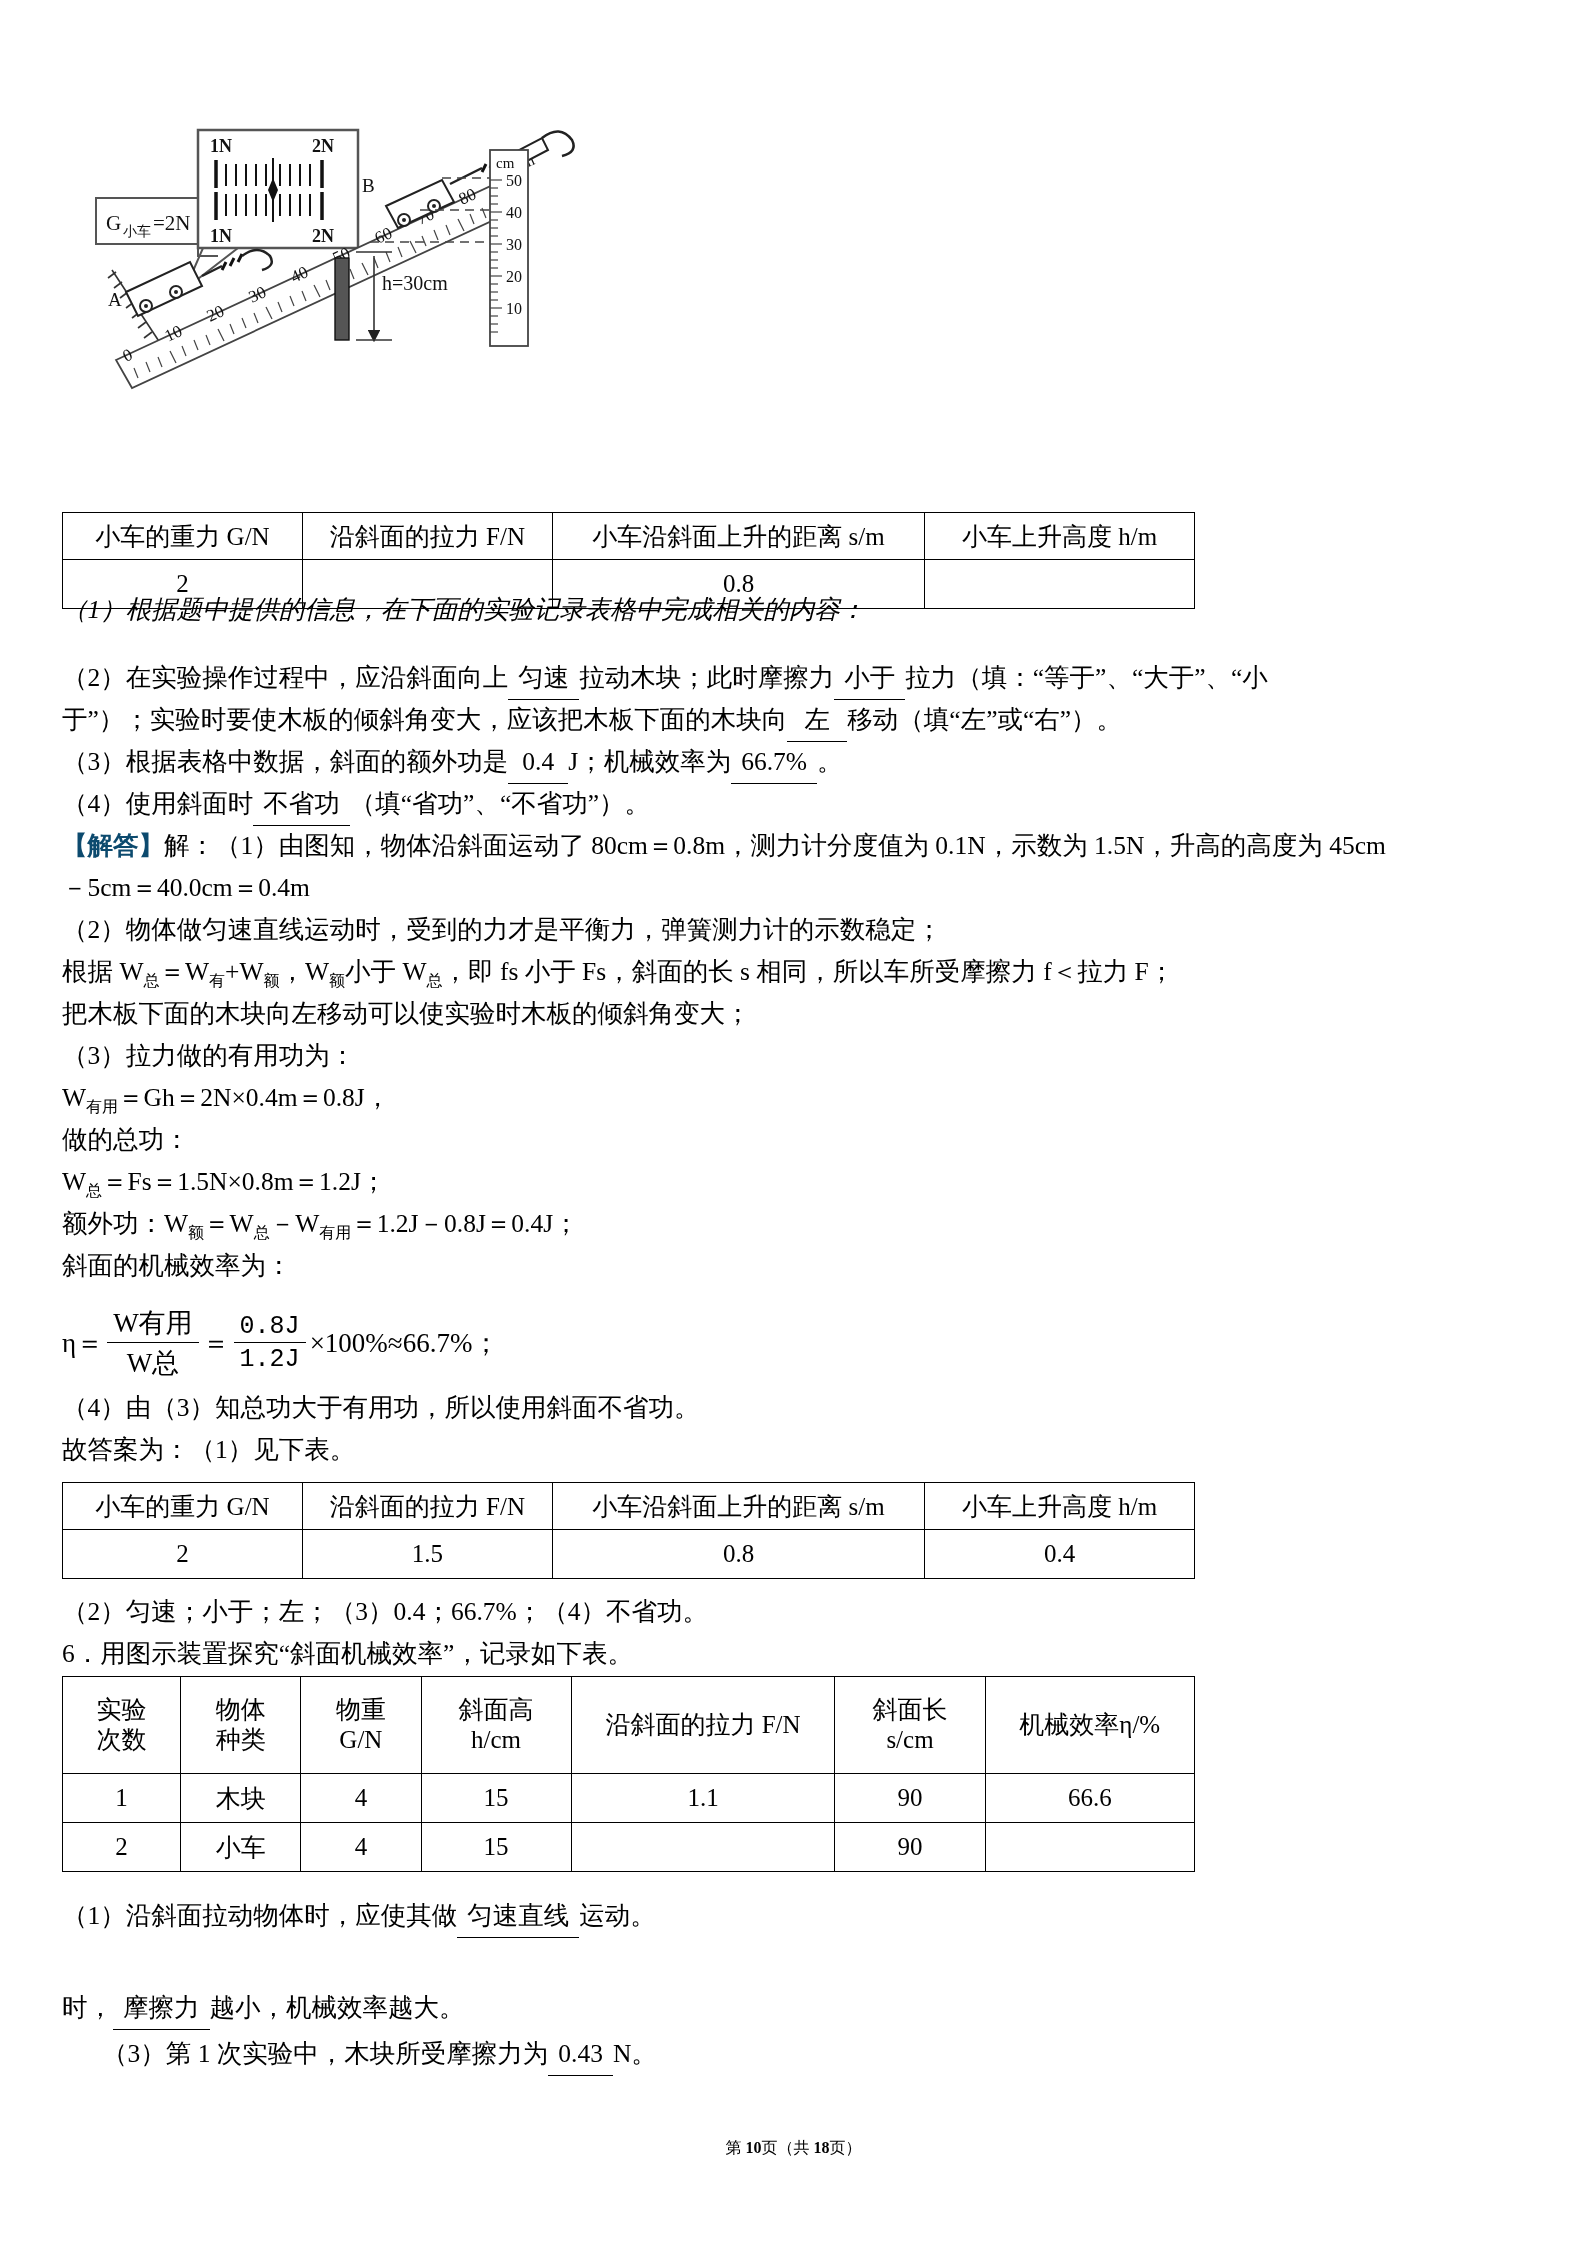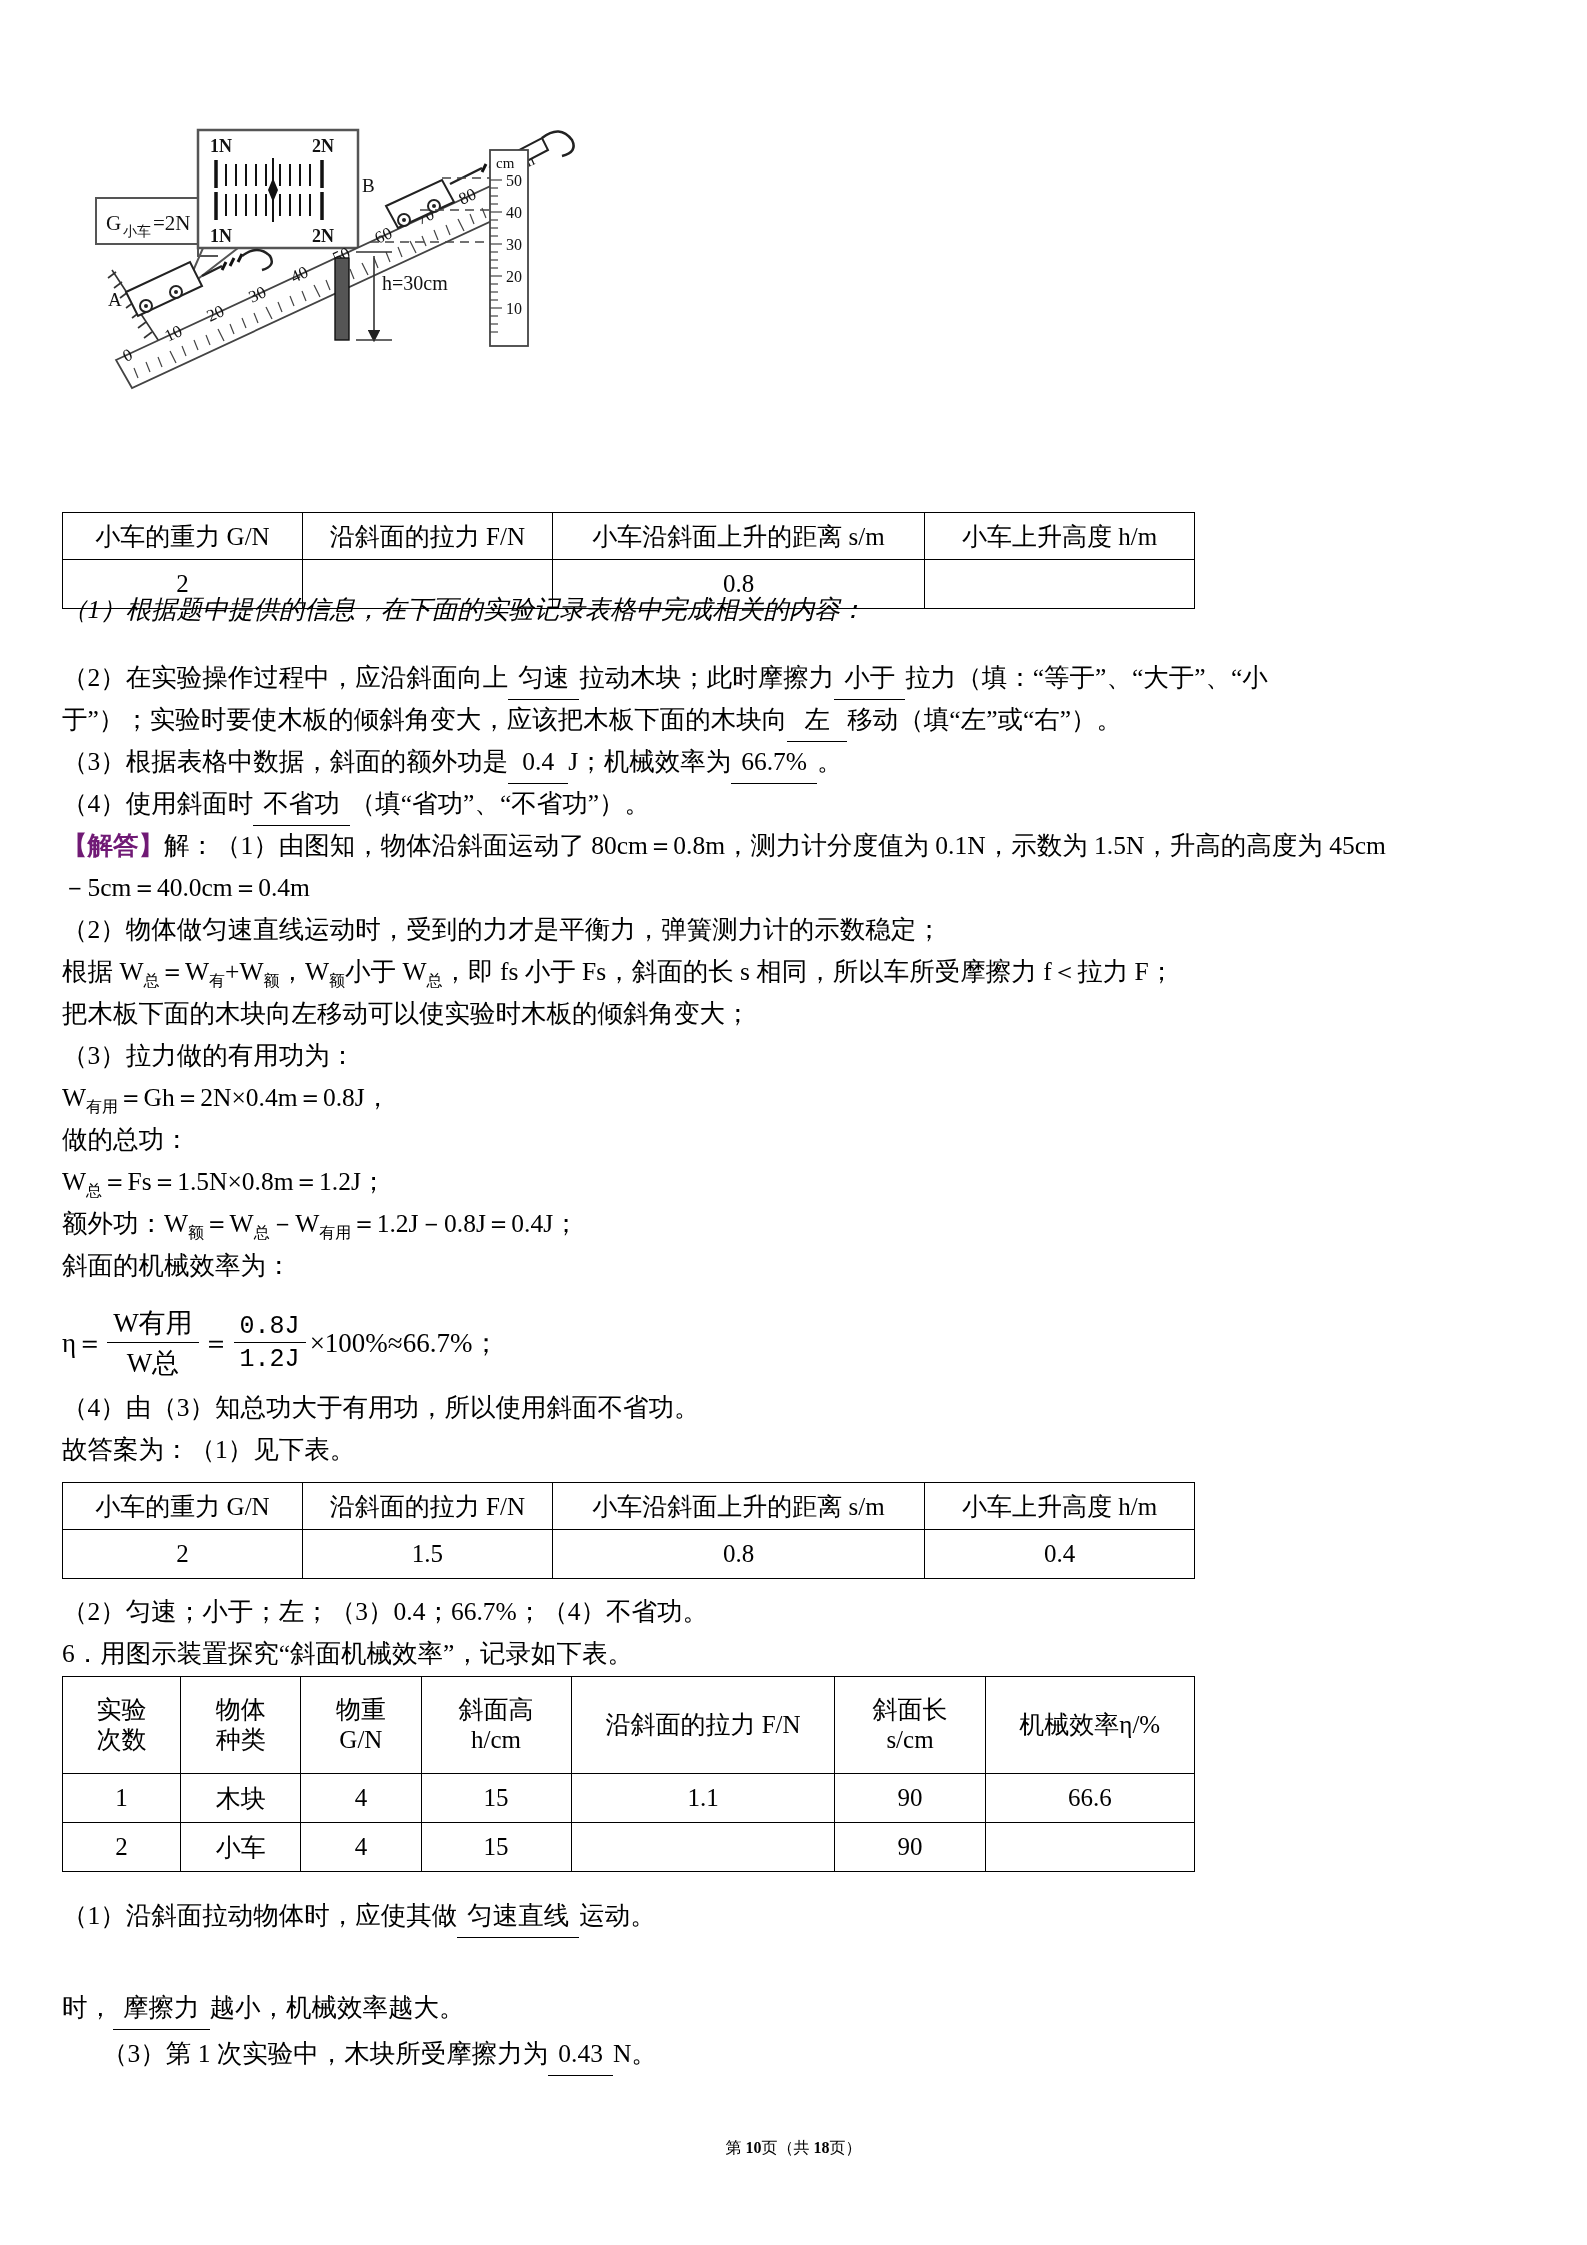--- a/index.html
+++ b/index.html
@@ -14,21 +14,21 @@
   .figure{position:absolute;left:90px;top:110px;width:680px;height:360px;}
   .fig-svg{display:block;}
   .para{position:absolute;left:62px;width:1470px;font-size:25.5px;line-height:40px;text-align:justify;}
   .blank{
     border-bottom:1.6px solid #000;
     padding:0 10px 1px 10px;
     display:inline-block;
     min-width:40px;
     text-align:center;
   }
-  .blue{color:#701a75;font-weight:bold;}
+  .blue{color:#0c4a6e;font-weight:bold;}
 
   
   table.dt{
     position:absolute;border-collapse:collapse;
     font-size:25px;font-family:"Liberation Serif","DejaVu Serif",serif;
   }
   table.dt td{
     border:1.5px solid #000;text-align:center;vertical-align:middle;
     padding:0;
   }

